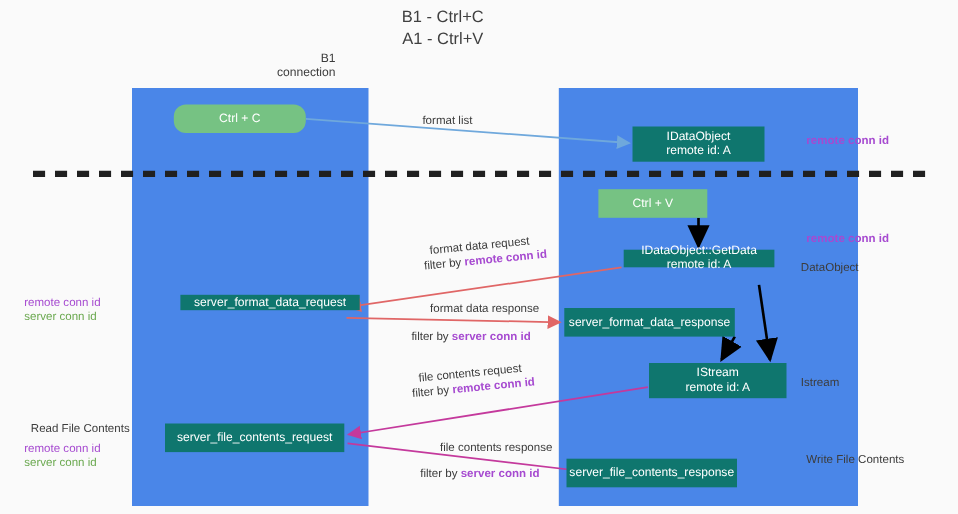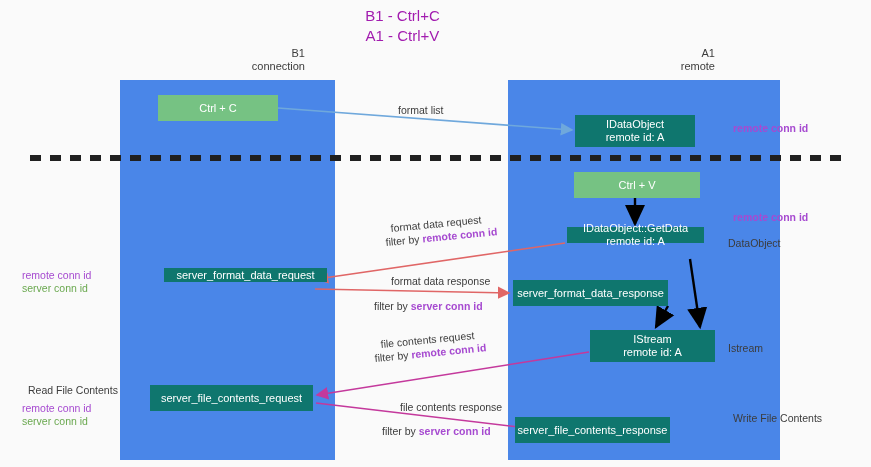--- a/index.html
+++ b/index.html
@@ -14,42 +14,42 @@
   #stage{position:absolute;inset:0;}
 
   
   .lane{position:absolute;background:#4a86e8;}
   #lane-b1{left:120px;top:80px;width:215px;height:380px;}
   #lane-a1{left:508px;top:80px;width:272px;height:380px;}
 
   
   #title{
     position:absolute;left:0;top:6px;width:805px;
-    text-align:center;font-size:15px;line-height:20px;color:#a21caf;
+    text-align:center;font-size:15px;line-height:20px;color:#404040;
     white-space:pre-line;
   }
   .lane-head{
     position:absolute;text-align:right;font-size:11px;line-height:13px;
     color:#3c3c3c;white-space:pre-line;
   }
   #head-b1{left:150px;top:47px;width:155px;}
   #head-a1{left:560px;top:47px;width:155px;}
 
   
   .node{
     position:absolute;display:flex;align-items:center;justify-content:center;
     text-align:center;color:#ffffff;font-size:11px;line-height:13px;
     white-space:pre-line;box-sizing:border-box;padding:2px 4px;
   }
   .green{background:#76c283;}
   .orange{background:#0f766e;}
 
-  #n-ctrlc{left:158px;top:95px;width:120px;height:26px;}
+  #n-ctrlc{left:158px;top:95px;width:120px;height:26px;border-radius:11px;}
   #n-idataobject{left:575px;top:115px;width:120px;height:32px;}
-  #n-ctrlv{left:574px;top:172px;width:126px;height:26px;text-align:center;}
+  #n-ctrlv{left:544px;top:172px;width:99px;height:26px;text-align:center;}
   #n-getdata{left:567px;top:227px;width:137px;height:16px;}
   #n-sfdreq{left:164px;top:268px;width:163px;height:14px;}
   #n-sfdresp{left:513px;top:280px;width:155px;height:26px;}
   #n-istream{left:590px;top:330px;width:125px;height:32px;}
   #n-sfcreq{left:150px;top:385px;width:163px;height:26px;}
   #n-sfcresp{left:515px;top:417px;width:155px;height:26px;}
 
   
   .side{position:absolute;font-size:10.5px;line-height:13px;}
   .side.bold{font-weight:bold;}
@@ -63,21 +63,21 @@
   #s-istream{left:728px;top:342px;}
   #s-write{left:733px;top:412px;}
   #s-left-mid{left:22px;top:269px;}
   #s-read{left:28px;top:384px;}
   #s-left-bot{left:22px;top:402px;}
 
   
   .edge-lab{position:absolute;font-size:10.5px;line-height:14px;white-space:nowrap;}
   .edge-lab .k{font-weight:bold;}
 
-  #e-formatlist{left:398px;top:103px;}
+  #e-formatlist{left:384px;top:103px;}
   #e-fdreq1{left:390px;top:221px;transform:rotate(-5.5deg);transform-origin:left top;}
   #e-fdreq2{left:385px;top:235px;transform:rotate(-5.5deg);transform-origin:left top;}
   #e-fdresp1{left:391px;top:274px;}
   #e-fdresp2{left:374px;top:299px;}
   #e-fcreq1{left:380px;top:337px;transform:rotate(-5.5deg);transform-origin:left top;}
   #e-fcreq2{left:374px;top:351px;transform:rotate(-5.5deg);transform-origin:left top;}
   #e-fcresp1{left:400px;top:400px;}
   #e-fcresp2{left:382px;top:424px;}
 
   
@@ -93,22 +93,20 @@
 <div id="stage">
 
   <div id="lane-b1" class="lane"></div>
   <div id="lane-a1" class="lane"></div>
 
   <div id="title">B1 - Ctrl+C
 A1 - Ctrl+V</div>
 
   <div id="head-b1" class="lane-head">B1
 connection</div>
-  <div id="head-a1" class="lane-head">A1
-remote</div>
 
   <svg id="wires">
     <defs>
       <marker id="ah-blue" markerWidth="9" markerHeight="9" refX="7" refY="4.5" orient="auto">
         <path d="M0,0.6 L8,4.5 L0,8.4 z" fill="#6fa8dc"></path>
       </marker>
       <marker id="ah-red" markerWidth="9" markerHeight="9" refX="7" refY="4.5" orient="auto">
         <path d="M0,0.6 L8,4.5 L0,8.4 z" fill="#e06666"></path>
       </marker>
       <marker id="ah-mag" markerWidth="9" markerHeight="9" refX="7" refY="4.5" orient="auto">

